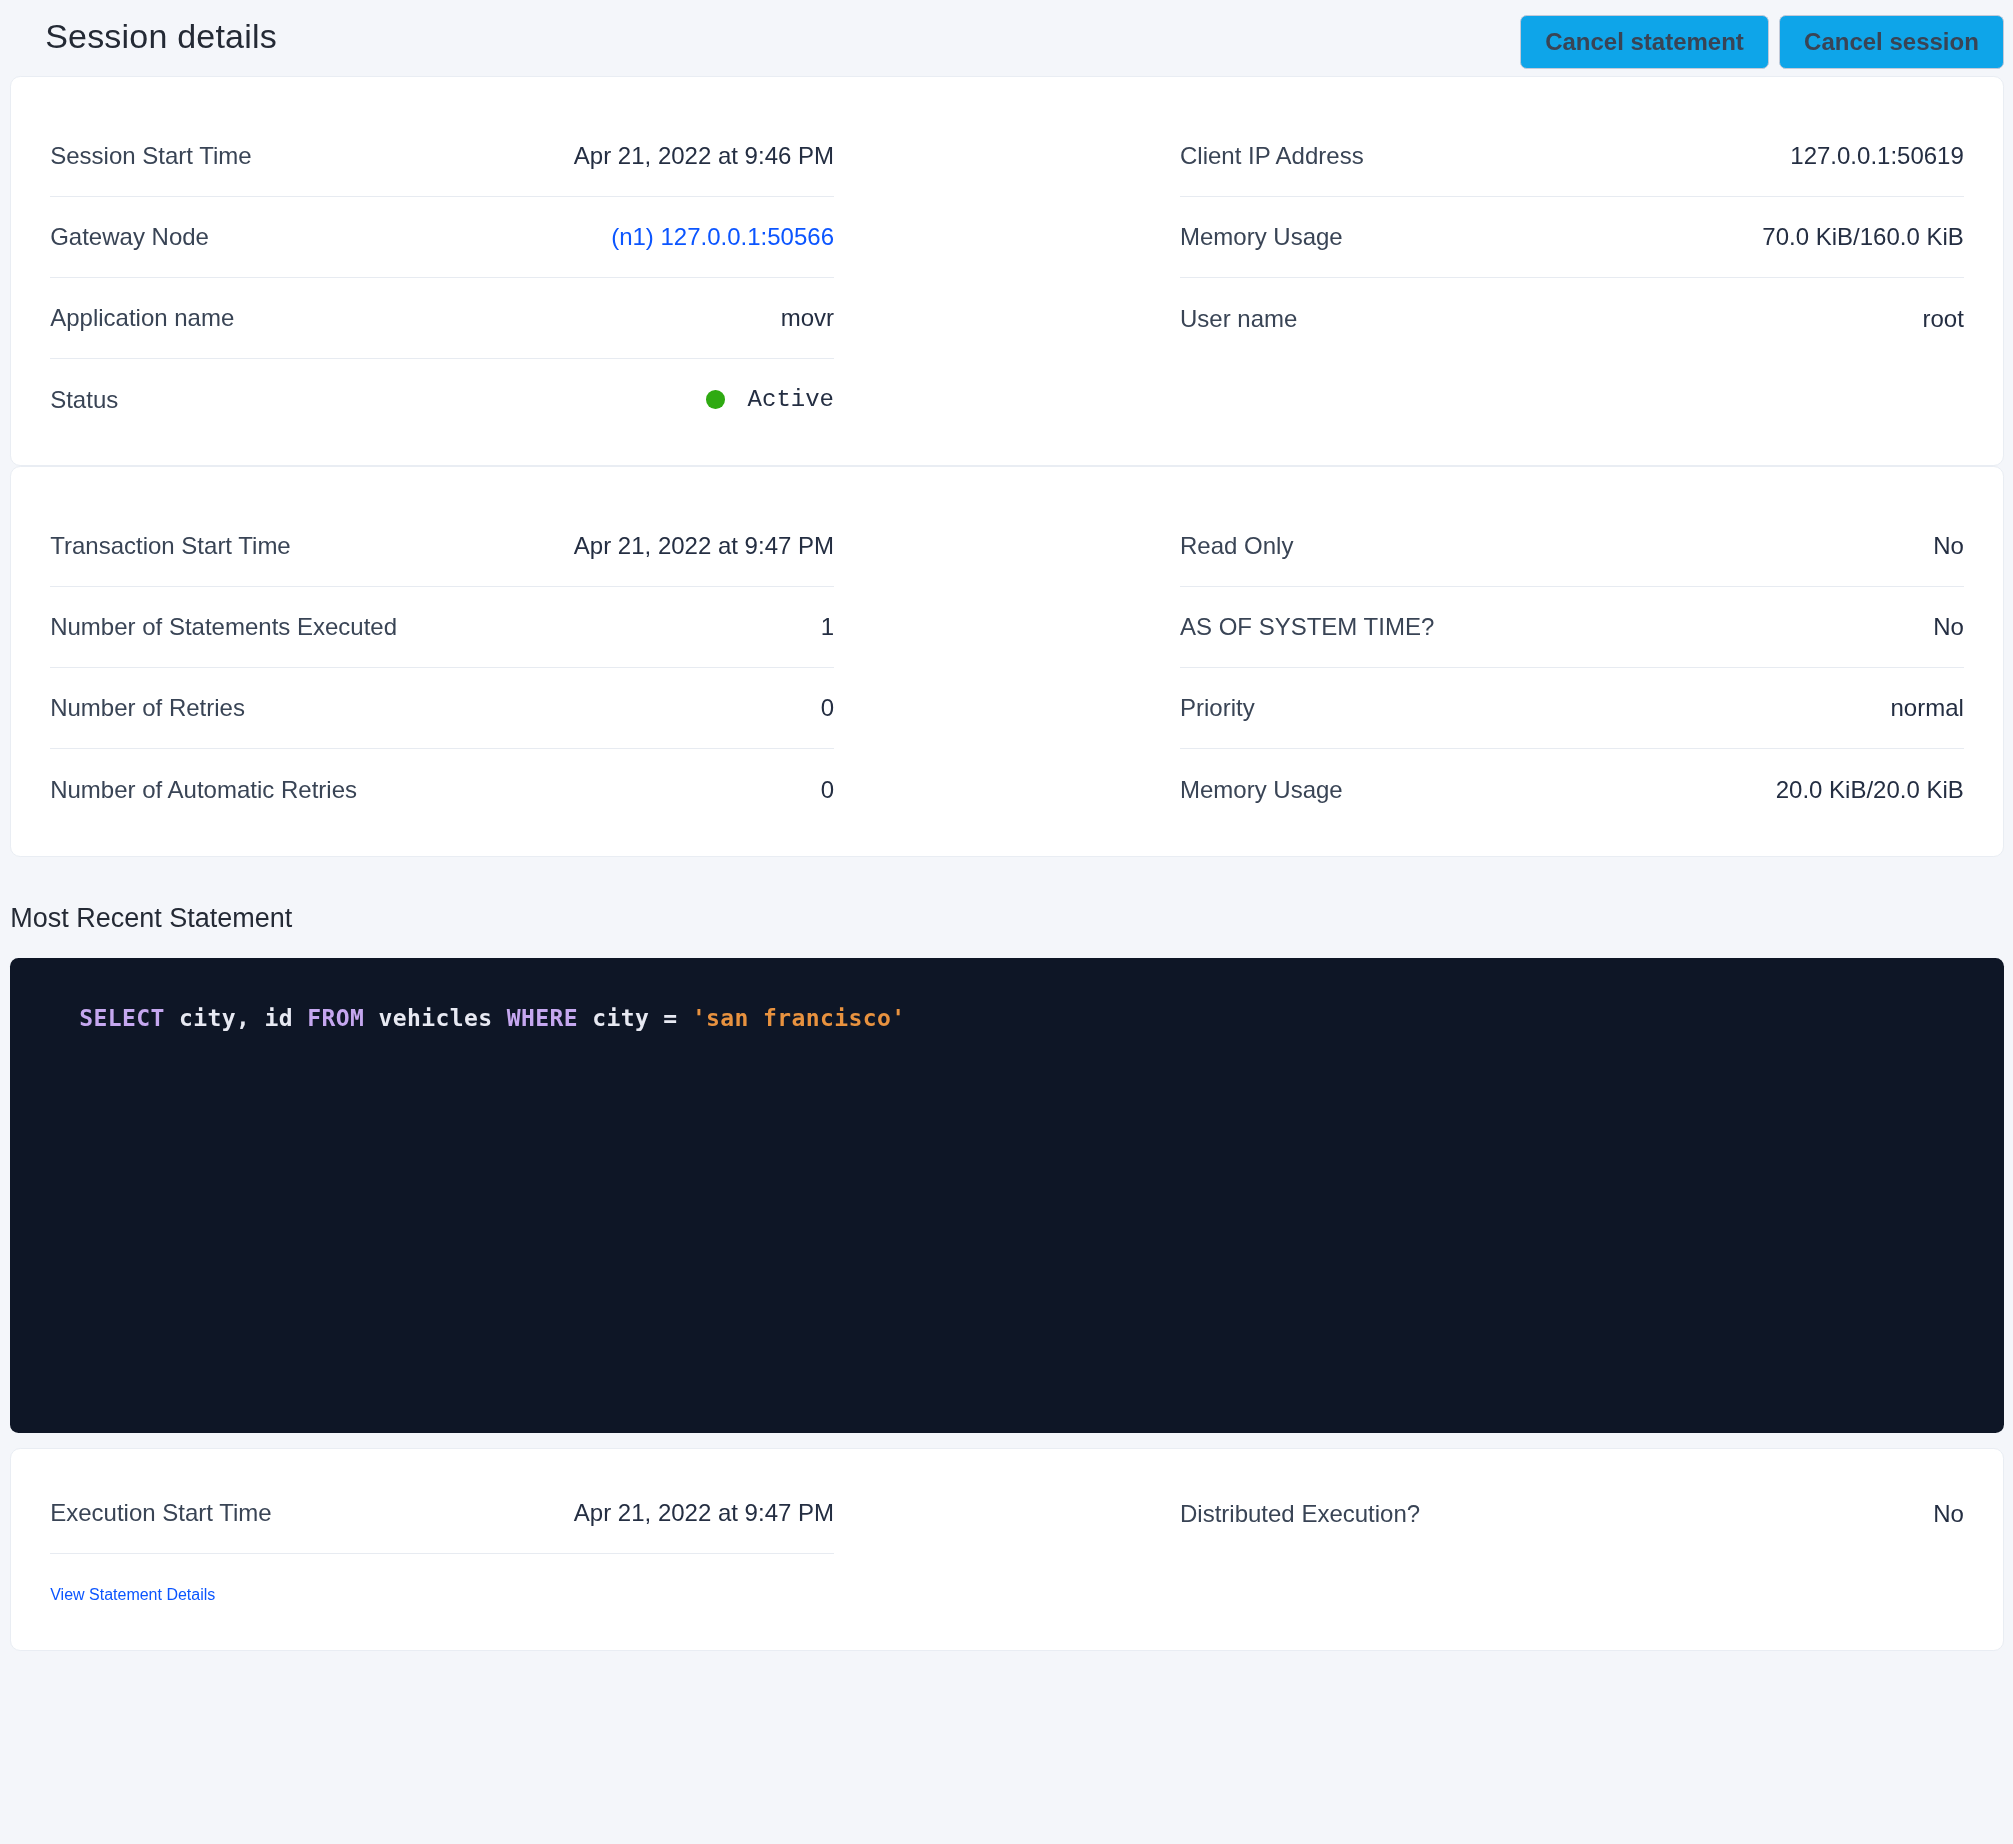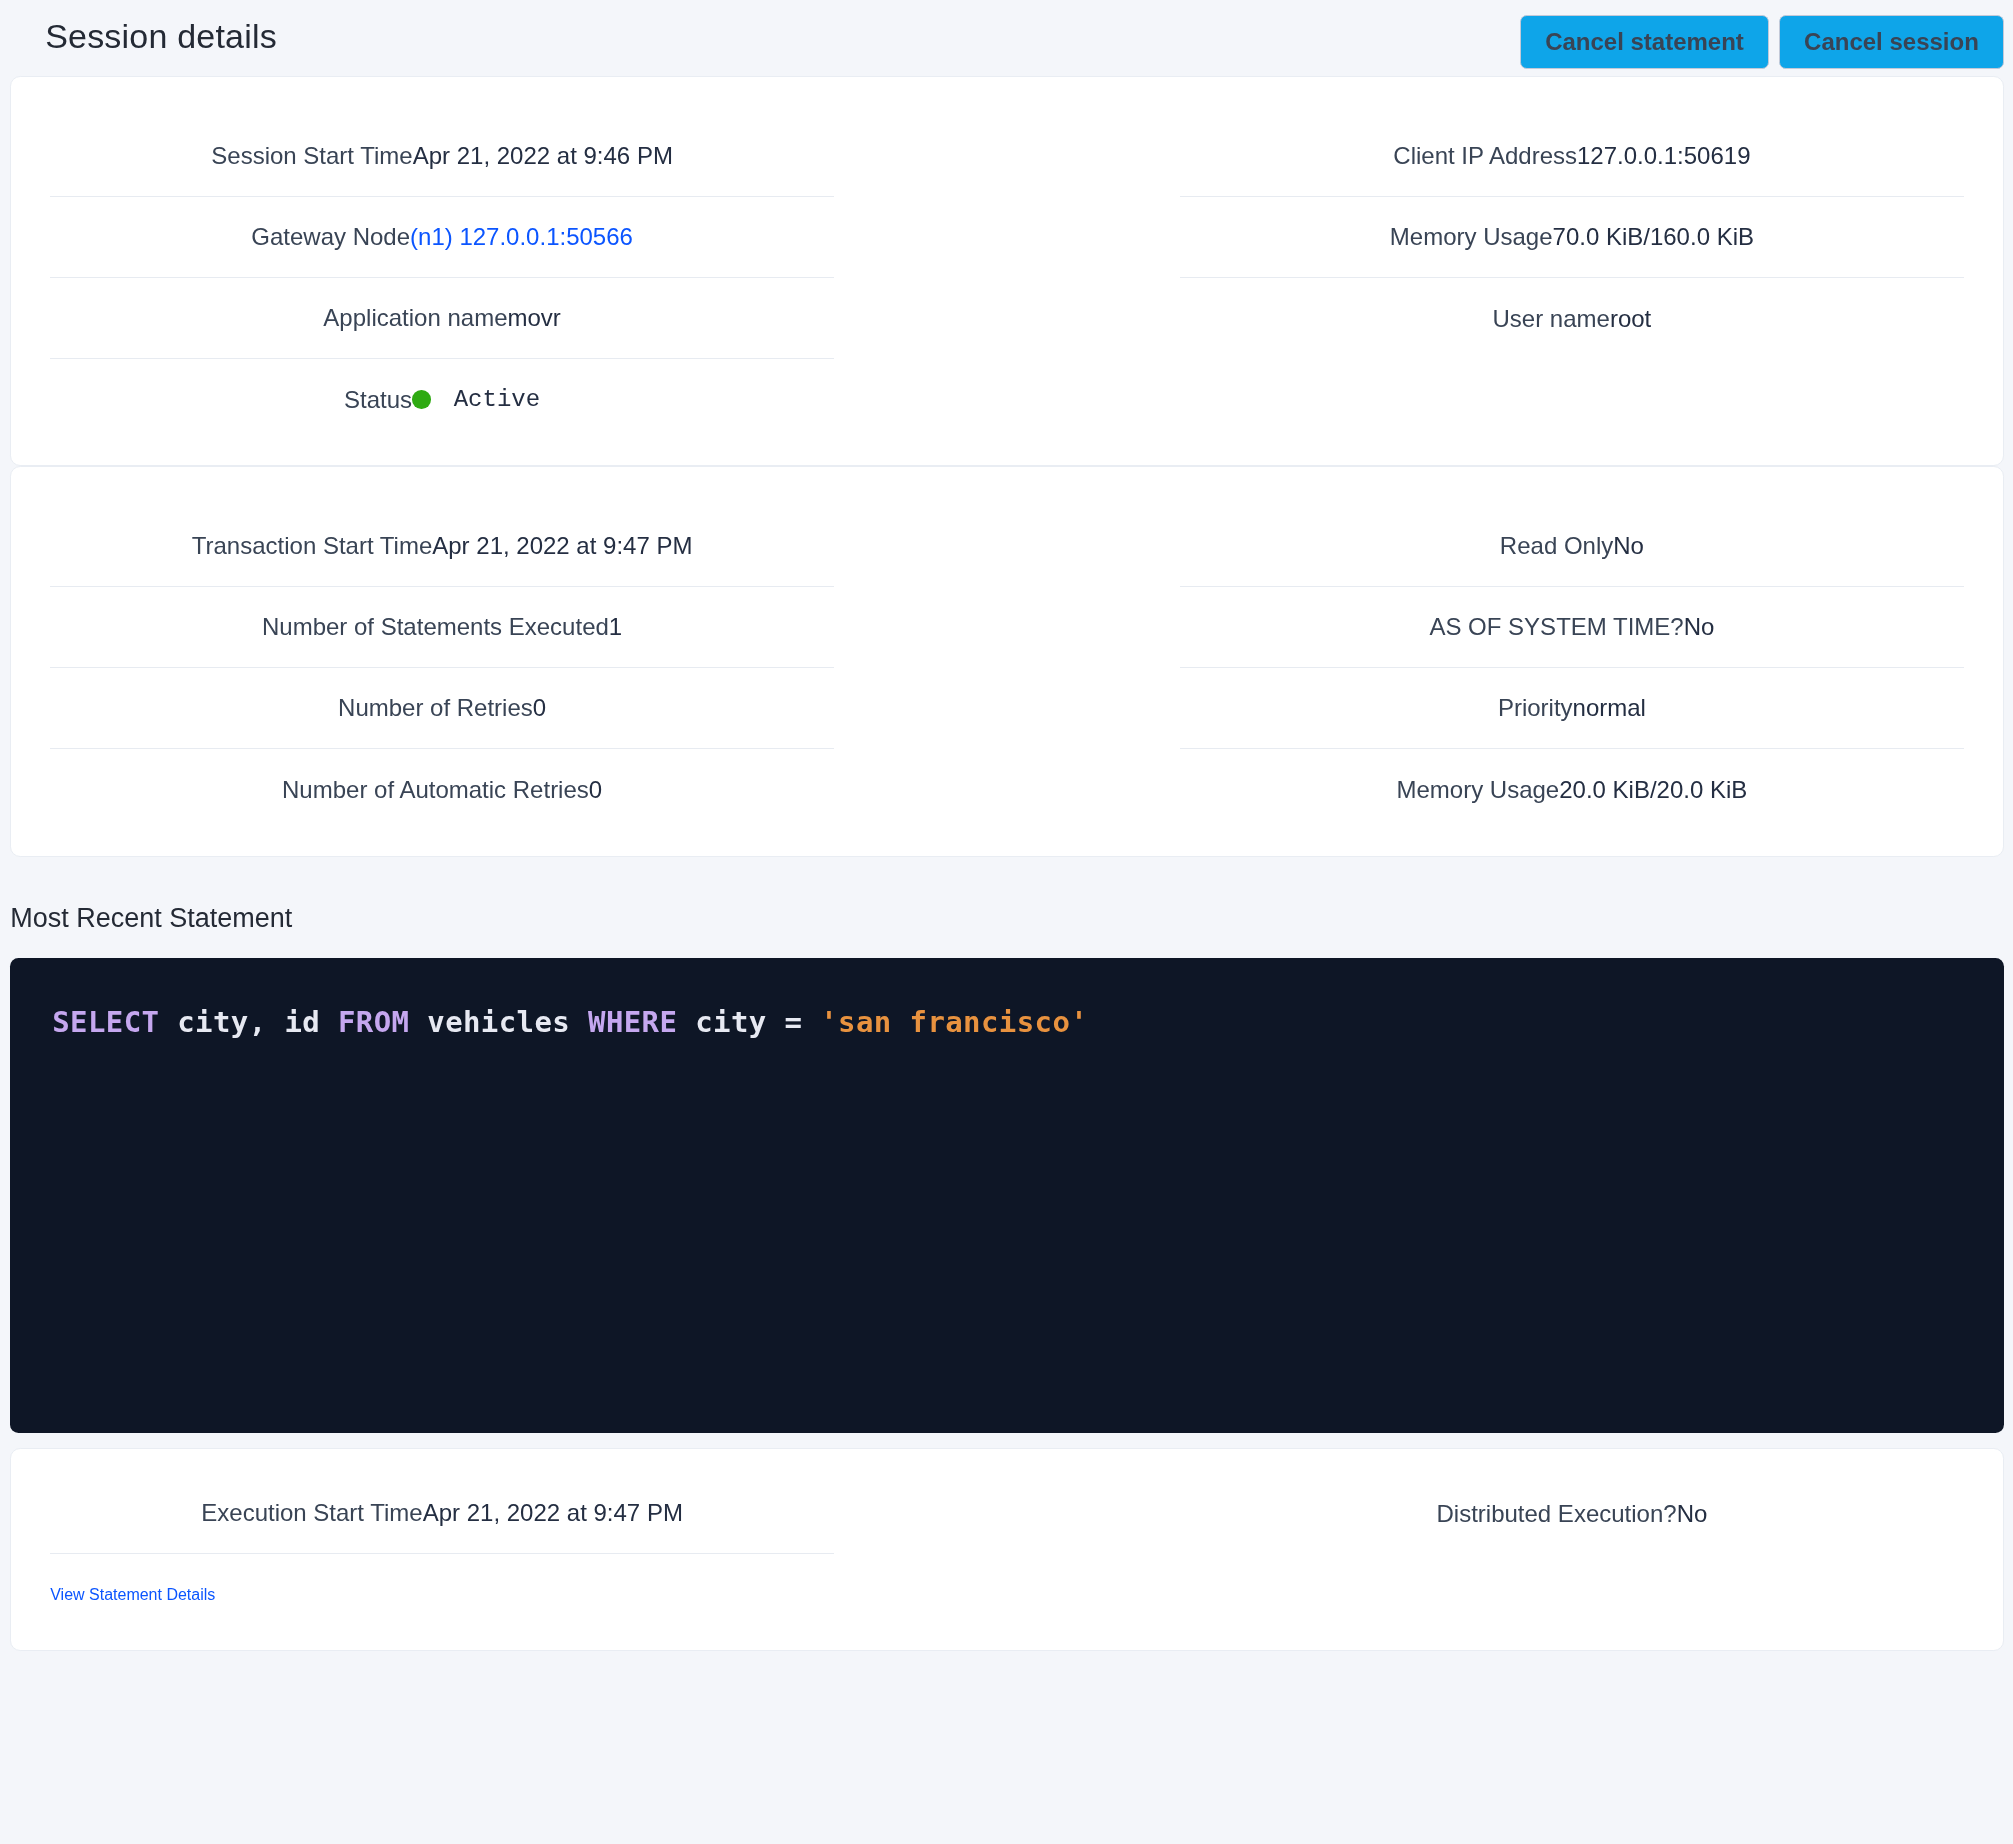--- a/index.html
+++ b/index.html
@@ -51,21 +51,21 @@
     padding: 39px 39px 25.4px 39px;
     display: grid;
     grid-template-columns: 1fr 1fr;
     column-gap: 346px;
   }
   .col { min-width: 0; }
   .row {
     height: 81px;
     display: flex;
     align-items: center;
-    justify-content: center;
+    justify-content: space-between;
     border-bottom: 0.8px solid #e7ebf1;
     font-size: 24px;
   }
   .row.last { border-bottom: none; }
   .row .label { color: #394455; }
   .row .value { color: #242e42; text-align: right; white-space: nowrap; }
   a.value-link {
     color: #0b55ff;
     text-decoration: none;
     font-size: 24px;
@@ -92,24 +92,25 @@
   
   .code-block {
     background: #0e1626;
     border-radius: 8.5px;
     height: 475px;
     padding: 47px 42px;
     overflow: hidden;
   }
   .code-line {
     font-family: "DejaVu Sans Mono", "Liberation Mono", monospace;
-    font-size: 29px;
+    font-size: 23px;
     font-weight: 700;
     letter-spacing: 0.4px;
     white-space: pre;
+    margin-left: 27px;
   }
   .tok-keyword { color: #c5a7ef; }
   .tok-plain   { color: #e7e9f2; }
   .tok-string  { color: #e8923f; }
 
   
   .card.exec { padding-top: 24px; padding-bottom: 15.3px; margin-bottom: 32px; }
   .card.exec .row { height: 81px; }
   .link-row {
     height: 81px;

